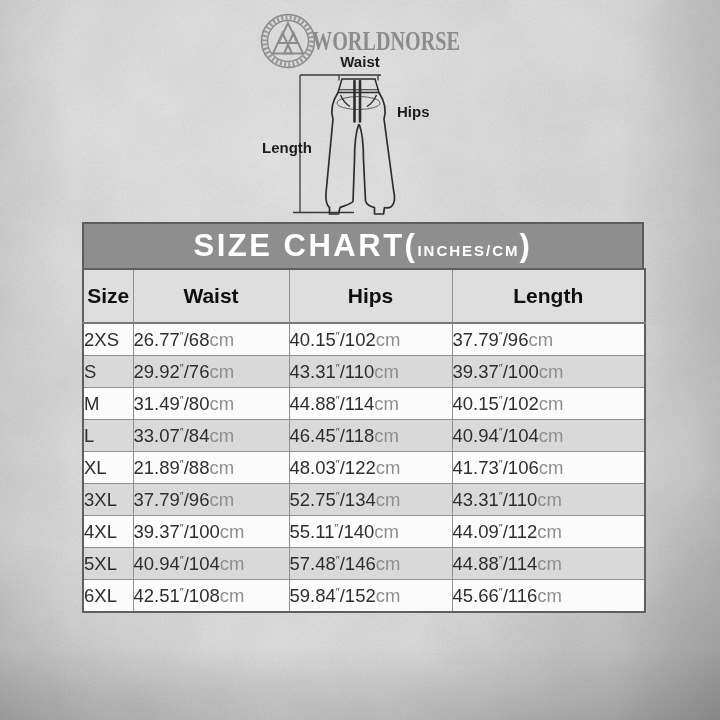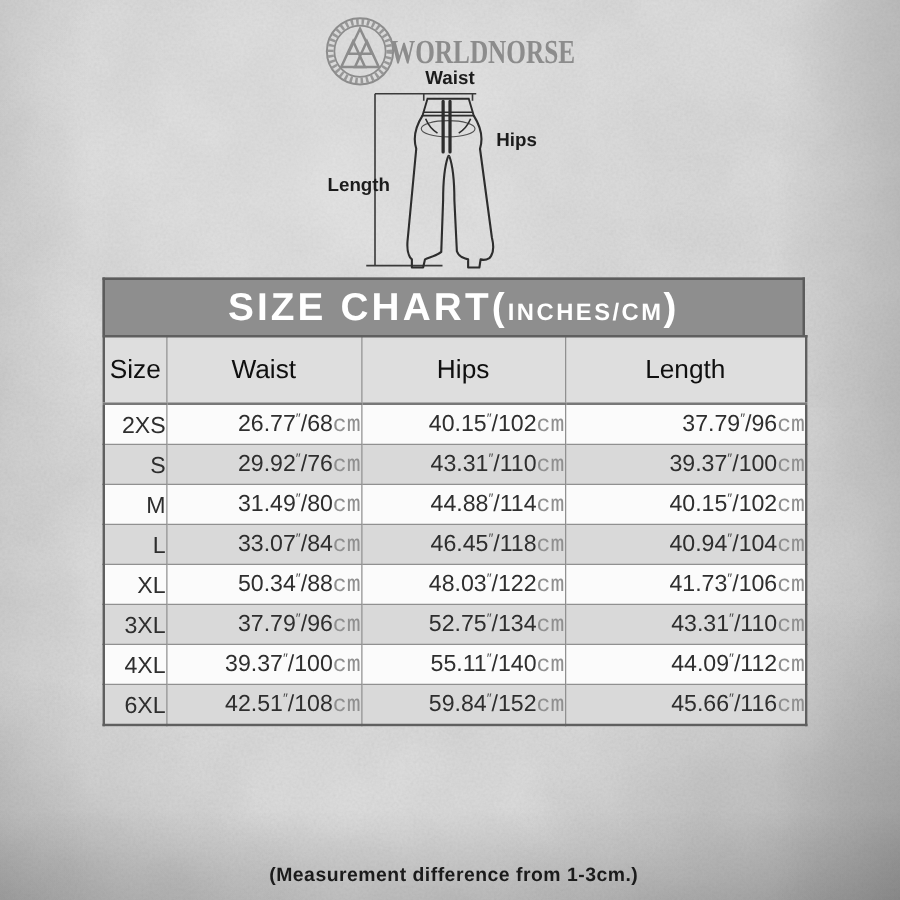--- a/index.html
+++ b/index.html
@@ -23,39 +23,39 @@
   .diagram-svg text{font-family:"Liberation Sans", sans-serif;font-weight:bold;fill:#1c1c1c;}
 
   .chart-box{position:absolute;left:82px;top:222px;width:562px;}
   .title-bar{
     box-sizing:border-box;width:562px;height:46px;line-height:43px;
     background:#8e8e8e;border:2px solid #5c5c5c;border-bottom:none;
     text-align:center;color:#ffffff;font-weight:bold;letter-spacing:2.5px;
     white-space:nowrap;
   }
   .title-main,.title-paren{font-size:31px;}
-  .title-units{font-size:19px;letter-spacing:2px;}
+  .title-units{font-size:15px;letter-spacing:2px;}
 
   table.size-table{
     width:562px;border-collapse:collapse;table-layout:fixed;
     border:2px solid #5f5f5f;background:#fcfcfc;
   }
   table.size-table th{
     height:50px;background:#dedede;color:#0f0f0f;
-    font-size:21px;font-weight:normal;text-align:center;
+    font-size:21px;font-weight:bold;text-align:center;
     border:1.6px solid #909090;border-bottom:2px solid #787878;
   }
   table.size-table td{
-    height:31px;padding:0;text-align:right;vertical-align:middle;
+    height:31px;padding:0;text-align:left;vertical-align:middle;
     font-size:18.5px;color:#2e2e2e;border:1.6px solid #909090;
     white-space:nowrap;
   }
   table.size-table tbody tr:nth-child(odd){background:#fbfbfb;}
   table.size-table tbody tr:nth-child(even){background:#d9d9d9;}
-  td .cm{color:#8f8f8f;font-family:Liberation Mono, monospace;}
+  td .cm{color:#8f8f8f;}
   td .in-mark{font-size:11px;color:#4a4a4a;vertical-align:top;position:relative;top:1px;}
 
   .footnote{
     position:absolute;left:82px;top:692px;width:562px;
     text-align:center;font-size:15.5px;font-weight:bold;color:#1b1b1b;letter-spacing:0.4px;
   }
 </style>
 </head>
 <body>
 
@@ -166,41 +166,46 @@
             <td><span class="num">40.15</span><span class="in-mark">″</span><span class="num">/102</span><span class="cm">cm</span></td>
           </tr>
           <tr>
             <td>L</td>
             <td><span class="num">33.07</span><span class="in-mark">″</span><span class="num">/84</span><span class="cm">cm</span></td>
             <td><span class="num">46.45</span><span class="in-mark">″</span><span class="num">/118</span><span class="cm">cm</span></td>
             <td><span class="num">40.94</span><span class="in-mark">″</span><span class="num">/104</span><span class="cm">cm</span></td>
           </tr>
           <tr>
             <td>XL</td>
-            <td><span class="num">50.34</span><span class="in-mark">″</span><span class="num">/88</span><span class="cm">cm</span></td>
+            <td><span class="num">21.89</span><span class="in-mark">″</span><span class="num">/88</span><span class="cm">cm</span></td>
             <td><span class="num">48.03</span><span class="in-mark">″</span><span class="num">/122</span><span class="cm">cm</span></td>
             <td><span class="num">41.73</span><span class="in-mark">″</span><span class="num">/106</span><span class="cm">cm</span></td>
           </tr>
           <tr>
             <td>3XL</td>
             <td><span class="num">37.79</span><span class="in-mark">″</span><span class="num">/96</span><span class="cm">cm</span></td>
             <td><span class="num">52.75</span><span class="in-mark">″</span><span class="num">/134</span><span class="cm">cm</span></td>
             <td><span class="num">43.31</span><span class="in-mark">″</span><span class="num">/110</span><span class="cm">cm</span></td>
           </tr>
           <tr>
             <td>4XL</td>
             <td><span class="num">39.37</span><span class="in-mark">″</span><span class="num">/100</span><span class="cm">cm</span></td>
             <td><span class="num">55.11</span><span class="in-mark">″</span><span class="num">/140</span><span class="cm">cm</span></td>
             <td><span class="num">44.09</span><span class="in-mark">″</span><span class="num">/112</span><span class="cm">cm</span></td>
           </tr>
           <tr>
+            <td>5XL</td>
+            <td><span class="num">40.94</span><span class="in-mark">″</span><span class="num">/104</span><span class="cm">cm</span></td>
+            <td><span class="num">57.48</span><span class="in-mark">″</span><span class="num">/146</span><span class="cm">cm</span></td>
+            <td><span class="num">44.88</span><span class="in-mark">″</span><span class="num">/114</span><span class="cm">cm</span></td>
+          </tr>
+          <tr>
             <td>6XL</td>
             <td><span class="num">42.51</span><span class="in-mark">″</span><span class="num">/108</span><span class="cm">cm</span></td>
             <td><span class="num">59.84</span><span class="in-mark">″</span><span class="num">/152</span><span class="cm">cm</span></td>
             <td><span class="num">45.66</span><span class="in-mark">″</span><span class="num">/116</span><span class="cm">cm</span></td>
           </tr>
         </tbody>
     </table>
   </div>
 
-  <div class="footnote">(Measurement difference from 1-3cm.)</div>
 
 </div>
 
 </body></html>

